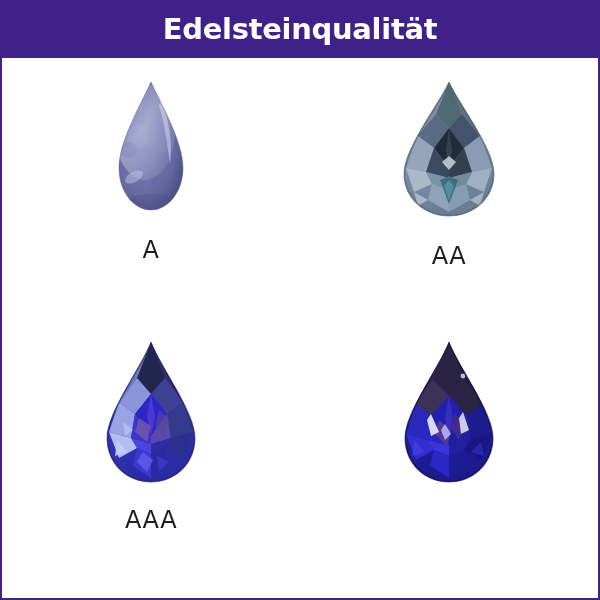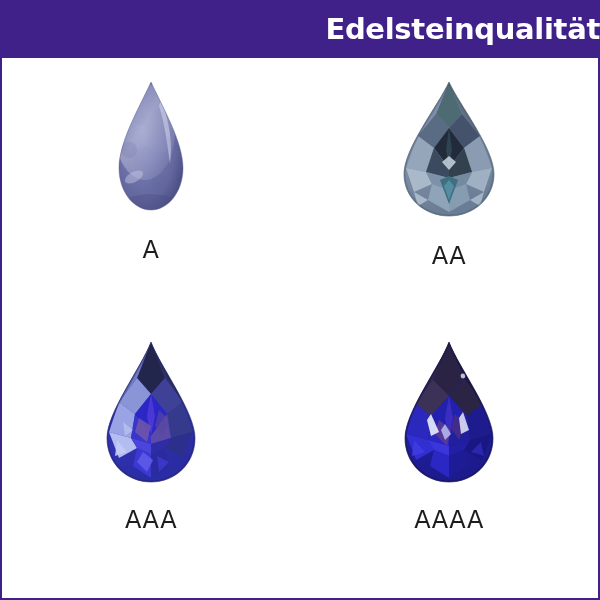--- a/index.html
+++ b/index.html
@@ -21,21 +21,21 @@
 
   
   #header {
     position: absolute;
     left: 0; top: 0;
     width: 600px;
     height: 58px;
     background: #3f2189;
     display: flex;
     align-items: center;
-    justify-content: flex-end;
+    justify-content: center;
   }
   #header-title {
     color: #ffffff;
     font-size: 29px;
     font-weight: bold;
     letter-spacing: -0.3px;
     line-height: 1;
     white-space: nowrap;
     font-family: "DejaVu Sans", sans-serif;
   }
@@ -302,18 +302,17 @@
               <polygon points="44,84 50,94 44,100 40,90" fill="#b9bdf0" opacity="0.85"></polygon>
               <polygon points="13,100 24,112 11,116" fill="#3f3ce0" opacity="0.9"></polygon>
               <polygon points="80,102 70,112 83,116" fill="#2b28b4" opacity="0.9"></polygon>
               <circle cx="62" cy="36" r="2.4" fill="#cfd3ee" opacity="0.9"></circle>
 
               <path d="M48 2 C58 28 92 72 92 98 C92 124 72 142 48 142 C24 142 4 124 4 98 C4 72 38 28 48 2 Z" fill="none" stroke="#141238" stroke-width="3" opacity="0.40"></path>
             </g>
             <path d="M48 2 C58 28 92 72 92 98 C92 124 72 142 48 142 C24 142 4 124 4 98 C4 72 38 28 48 2 Z" fill="none" stroke="#1d1b5e" stroke-width="0.9" opacity="0.75"></path>
           </svg>
         </div>
-        <div class="gem-label">AAAA</div>
       </div>
 
     </div>
   </div>
 </div>
 
 </body></html>

